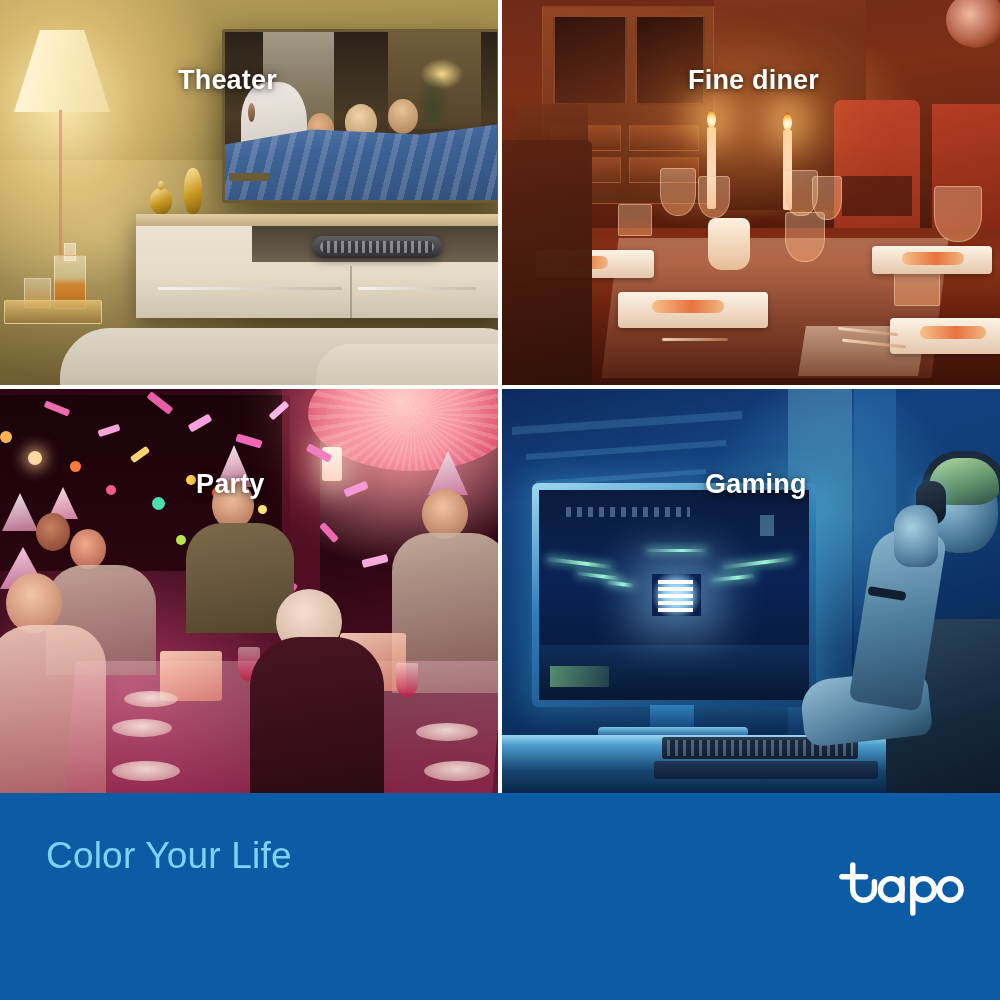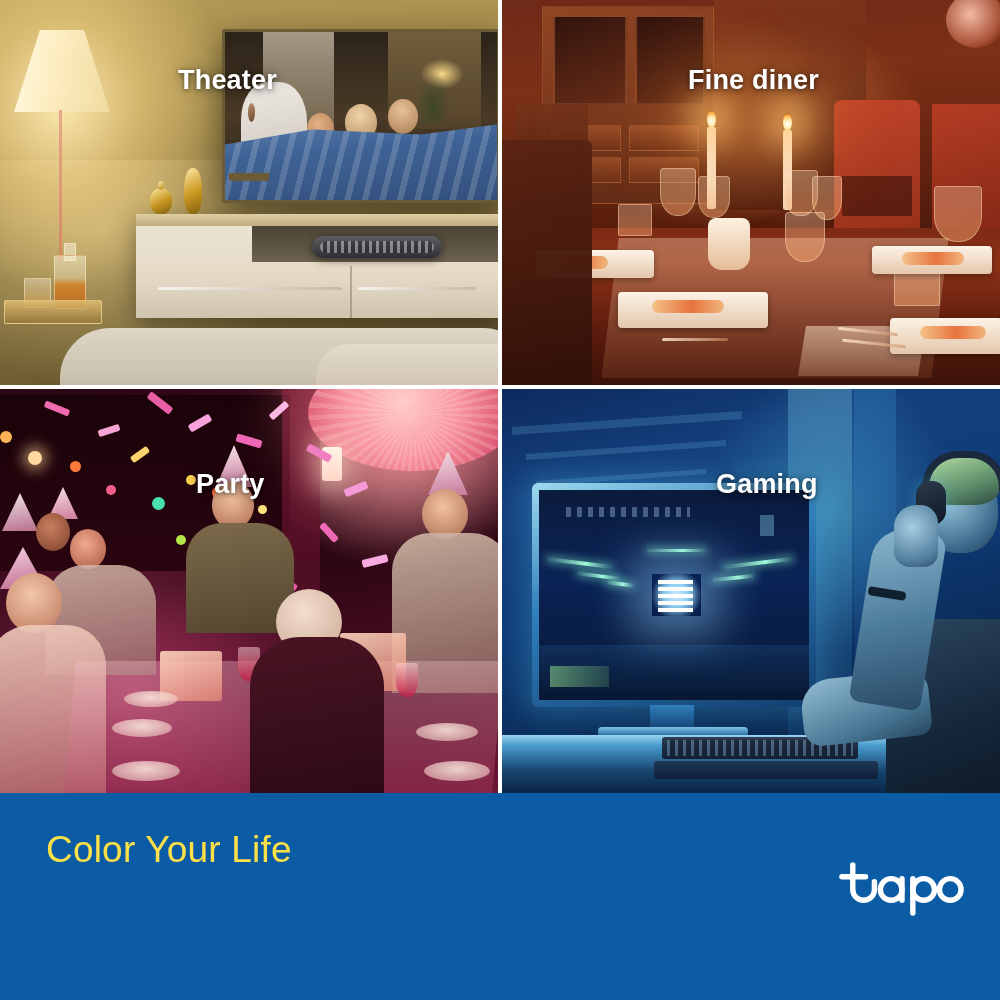--- a/index.html
+++ b/index.html
@@ -612,22 +612,22 @@
   
   .banner {
     position: absolute;
     left: 0; top: 793px;
     width: 1000px;
     height: 207px;
     background: #0C5CA5;
   }
   .banner-title {
     position: absolute;
-    left: 46px; top: 36px;
-    color: #fde047;
+    left: 46px; top: 42px;
+    color: #7dd3fc;
     font-size: 37px;
     font-weight: normal;
     letter-spacing: .2px;
     white-space: nowrap;
   }
   .banner-subtitle {
     position: absolute;
     left: 46px; top: 88px;
     color: #eef4fa;
     font-size: 27px;
@@ -849,21 +849,21 @@
       <div class="gamer-body"></div>
       <div class="gamer-arm2"></div>
       <div class="gamer-head"></div>
       <div class="gamer-hair"></div>
       <div class="headphone-band"></div>
       <div class="headphone-cup"></div>
       <div class="gamer-arm"></div>
       <div class="wristband"></div>
       <div class="gamer-hand"></div>
 
-      <div class="scene-label lbl-gaming" style="left:214px; top:80px;">Gaming</div>
+      <div class="scene-label lbl-gaming" style="left:203px; top:80px;">Gaming</div>
     </div>
   </div>
 
   <div class="banner">
     <div class="banner-title">Color Your Life</div>
 
     <div class="tapo-logo" title="tapo">
       <svg viewBox="0 0 260 110" xmlns="http://www.w3.org/2000/svg" aria-label="tapo">
         <g fill="none" stroke="#FFFFFF" stroke-width="11" stroke-linecap="round">
 

